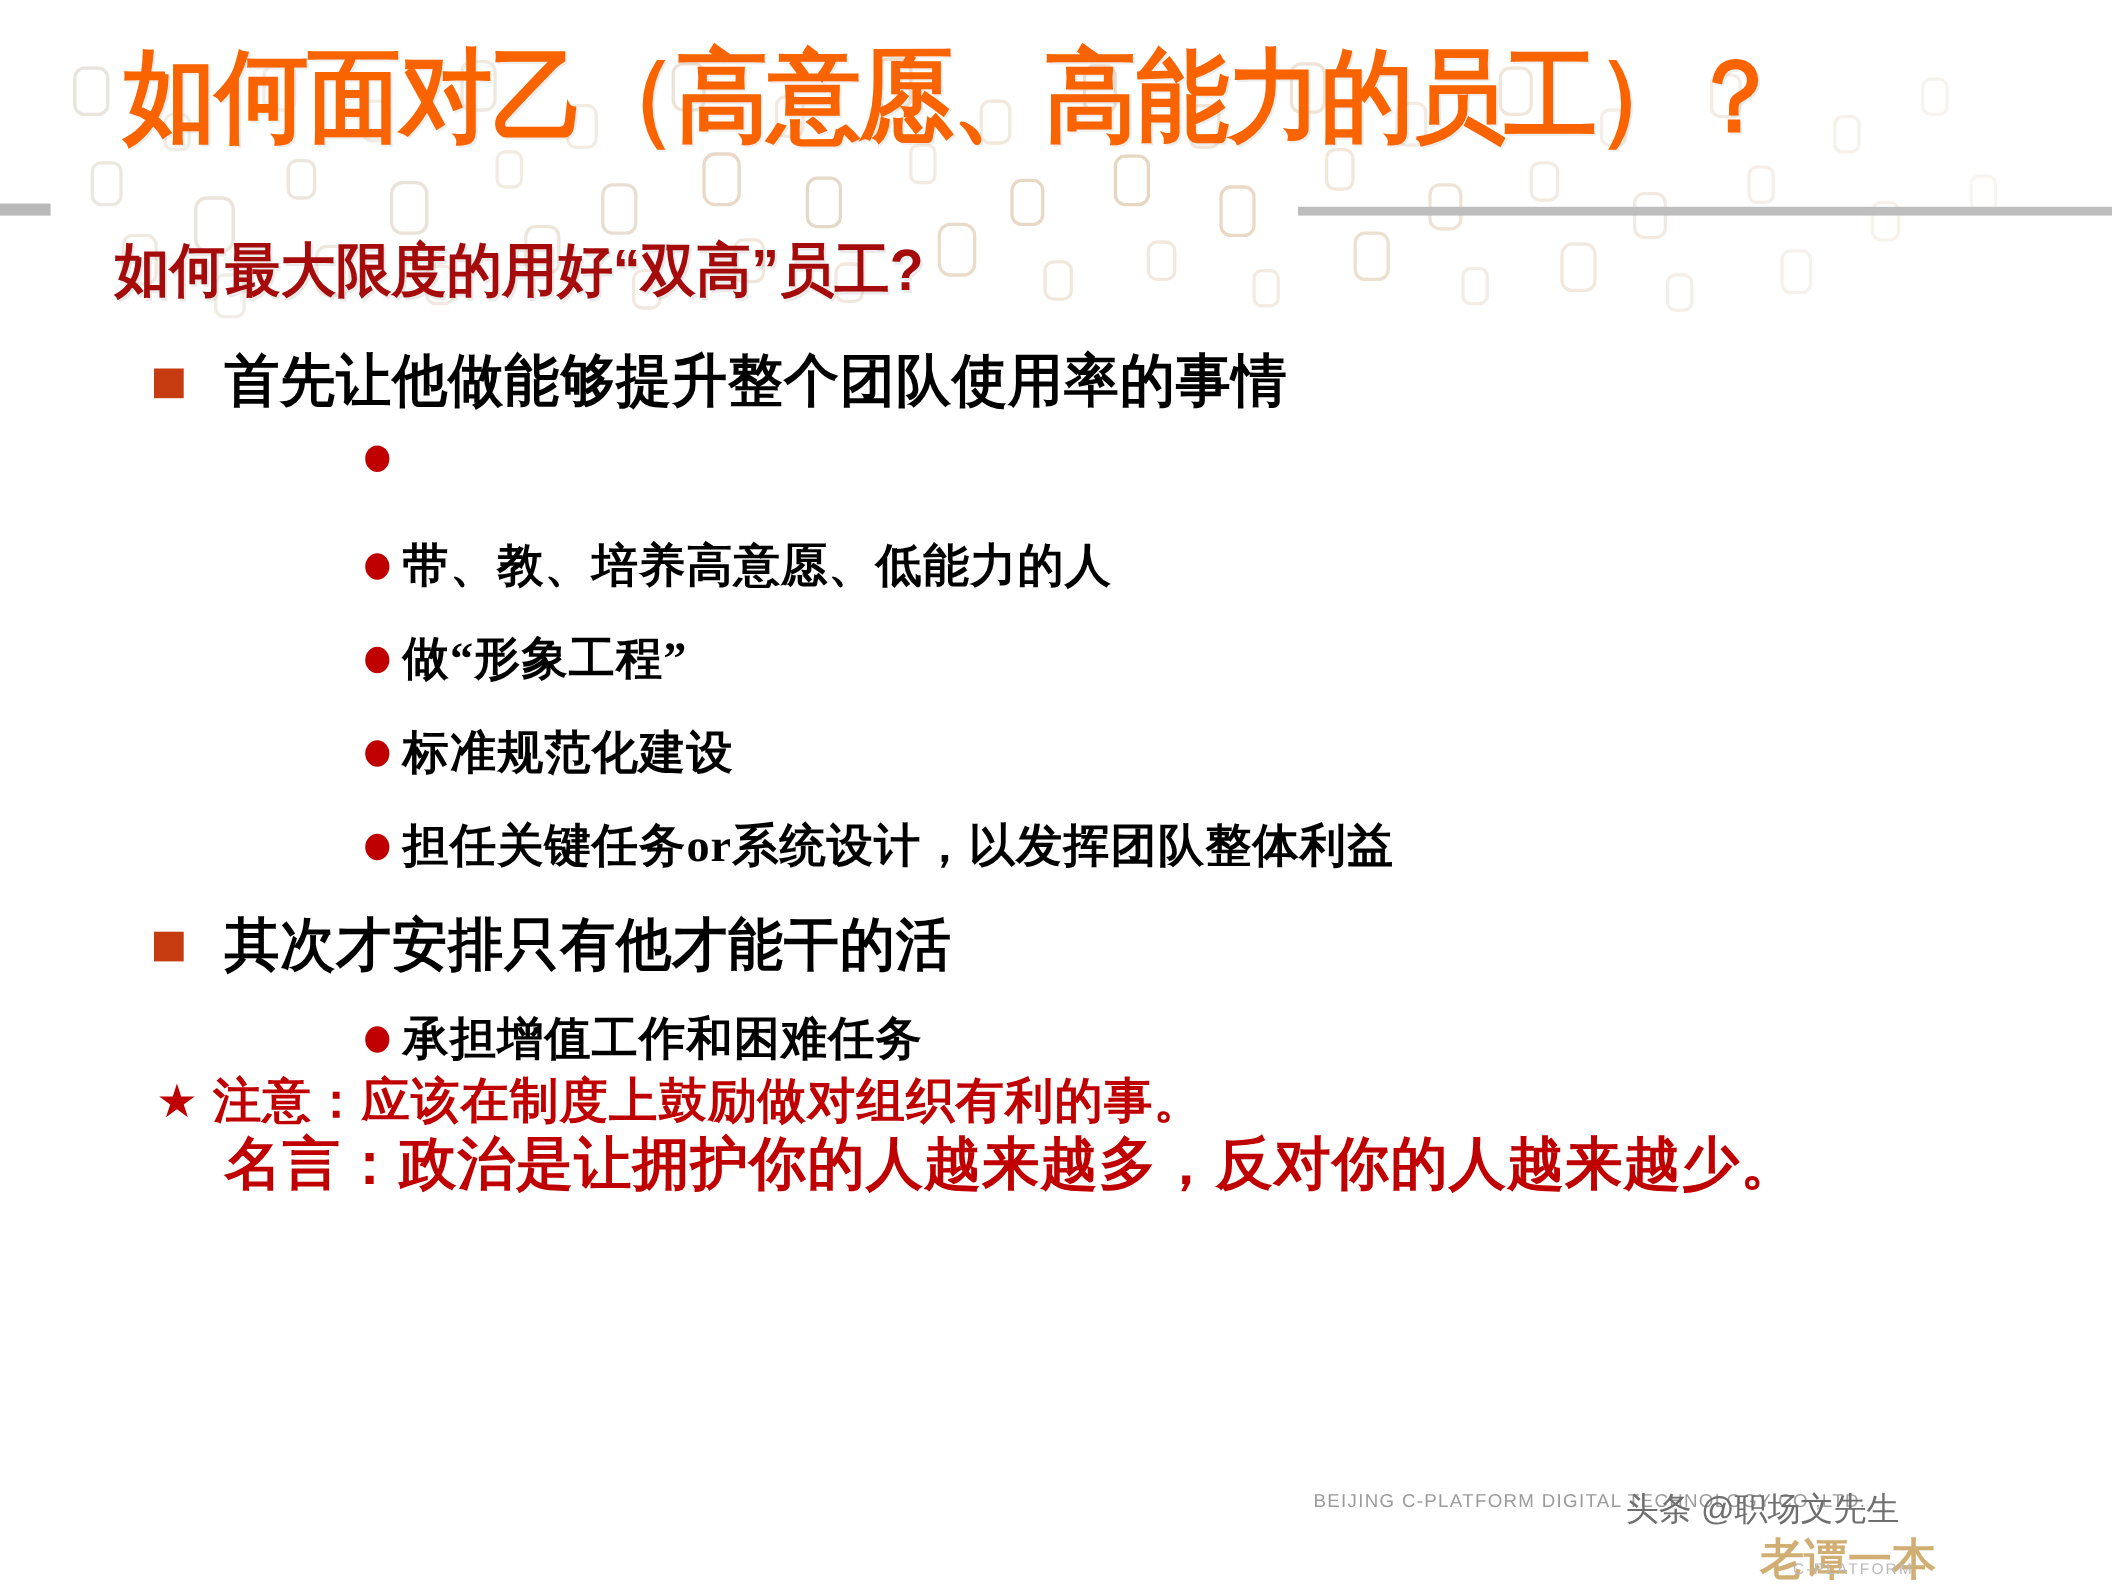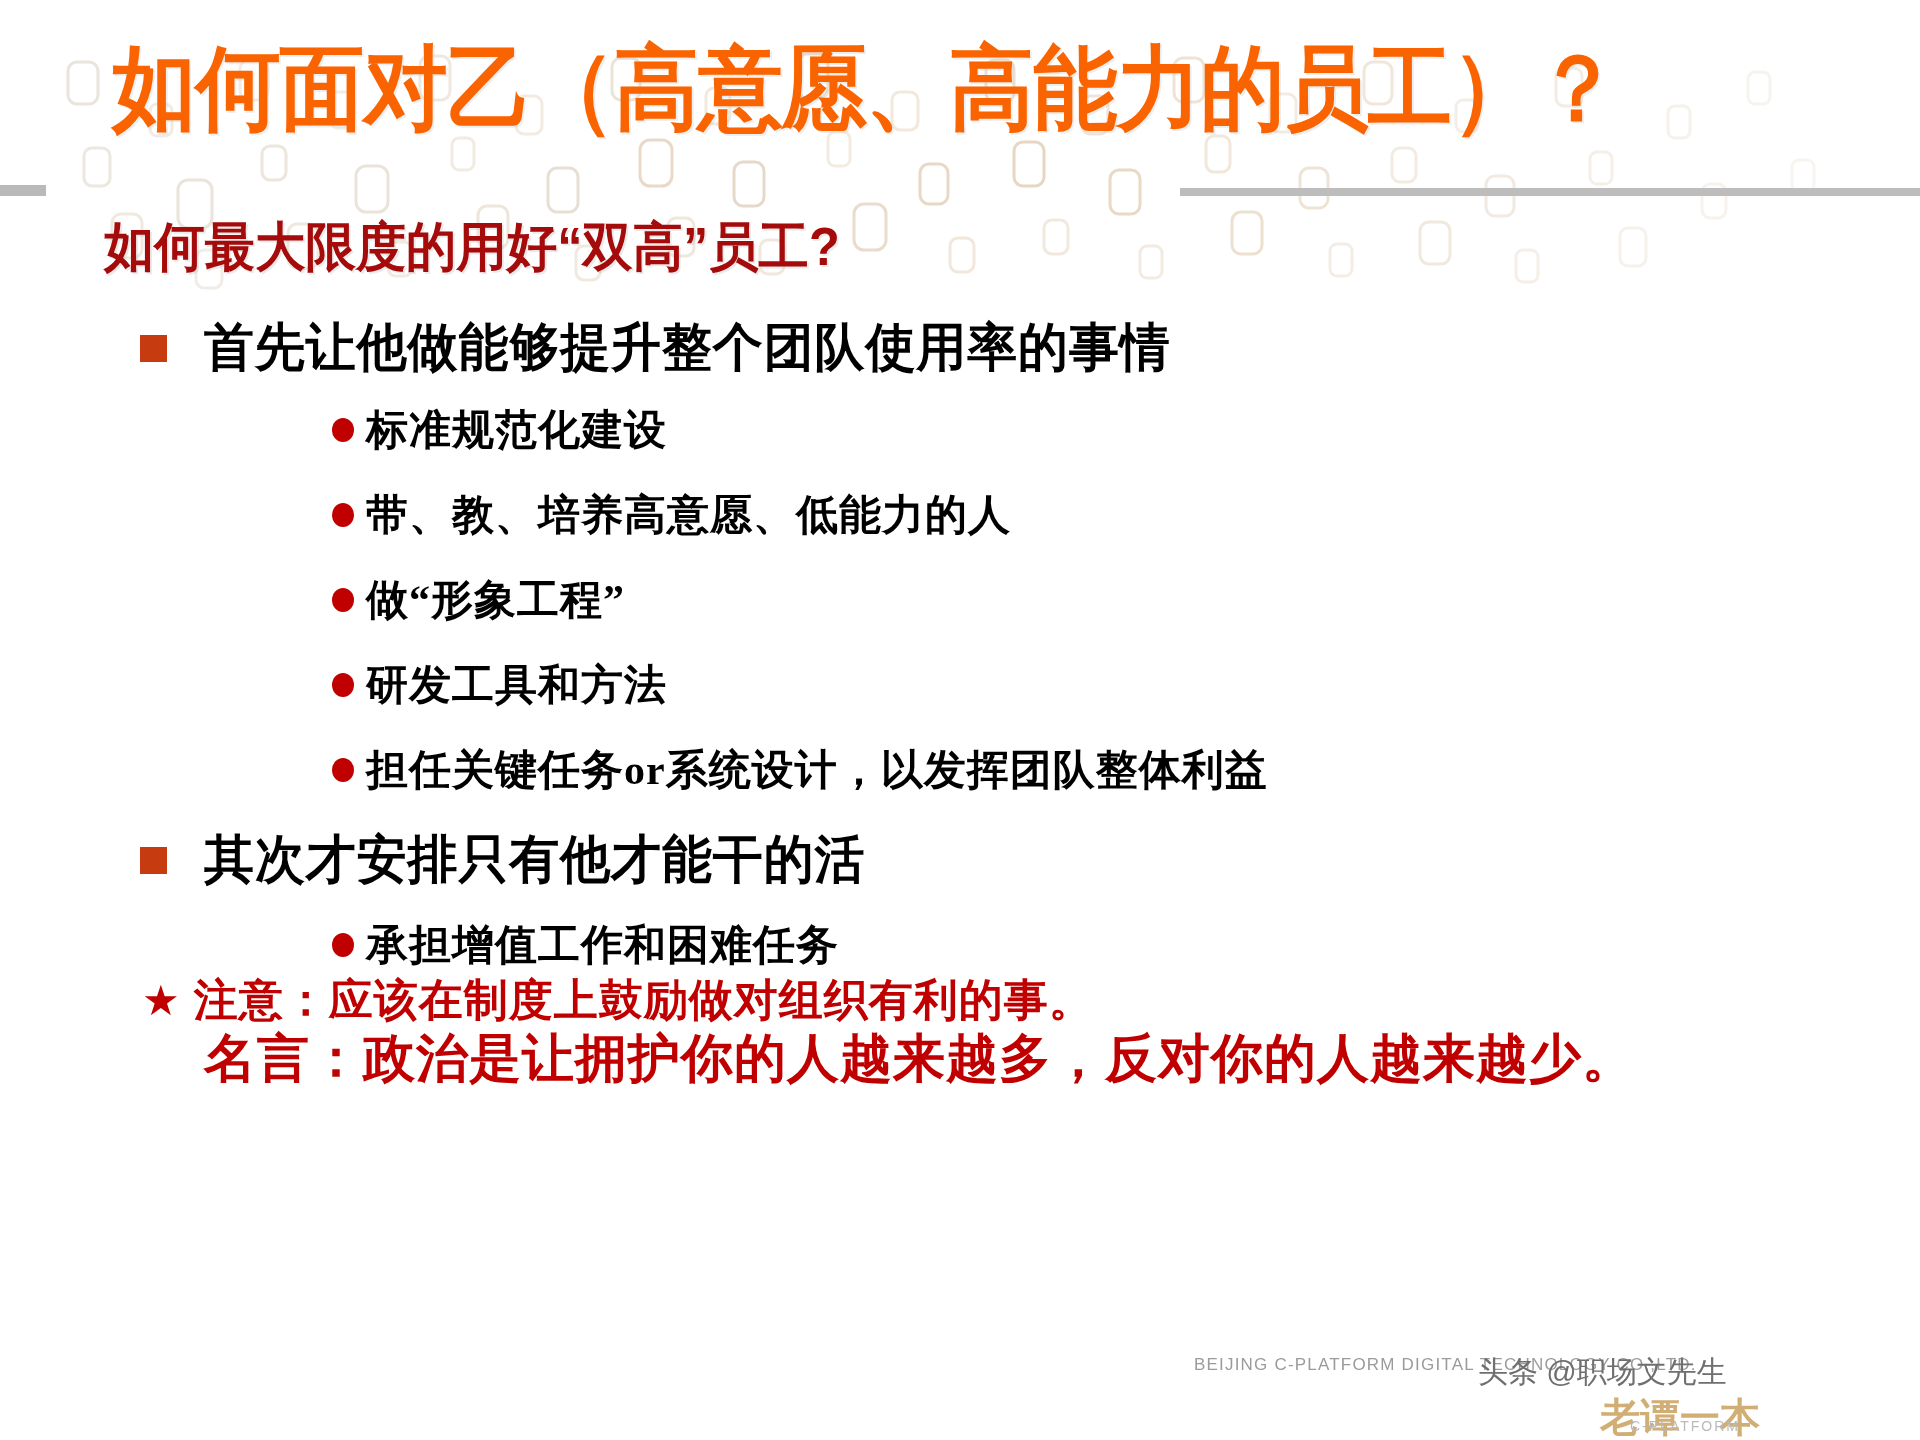--- a/index.html
+++ b/index.html
@@ -304,33 +304,32 @@
 
   <div class="body-area">
 
     <div class="lvl1" style="top:318px">
       <span class="sq"></span>
       <span class="txt">首先让他做能够提升整个团队使用率的事情</span>
     </div>
 
     <div class="lvl2" style="top:405px">
       <span class="dot"></span>
+    </div>
+    <div class="lvl2" style="top:490px">
+      <span class="dot"></span>
+      <span class="txt">带、教、培养高意愿、低能力的人</span>
+    </div>
+    <div class="lvl2" style="top:575px">
+      <span class="dot"></span>
+      <span class="txt">做“形象工程”</span>
+    </div>
+    <div class="lvl2" style="top:660px">
+      <span class="dot"></span>
       <span class="txt">标准规范化建设</span>
-    </div>
-    <div class="lvl2" style="top:490px">
-      <span class="dot"></span>
-      <span class="txt">带、教、培养高意愿、低能力的人</span>
-    </div>
-    <div class="lvl2" style="top:575px">
-      <span class="dot"></span>
-      <span class="txt">做“形象工程”</span>
-    </div>
-    <div class="lvl2" style="top:660px">
-      <span class="dot"></span>
-      <span class="txt">研发工具和方法</span>
     </div>
     <div class="lvl2" style="top:745px">
       <span class="dot"></span>
       <span class="txt">担任关键任务or系统设计，以发挥团队整体利益</span>
     </div>
 
     <div class="lvl1" style="top:830px">
       <span class="sq"></span>
       <span class="txt">其次才安排只有他才能干的活</span>
     </div>

